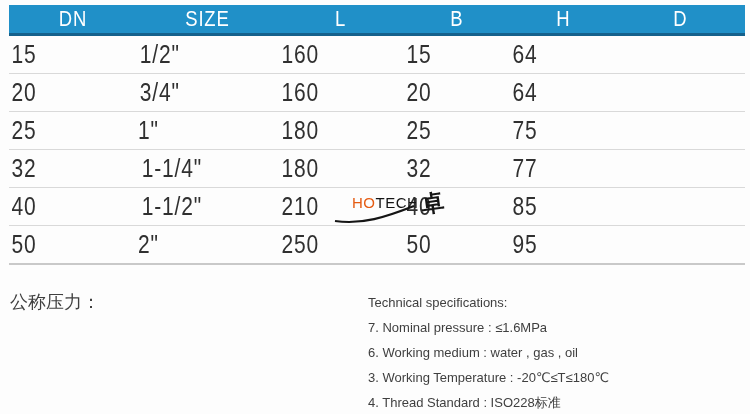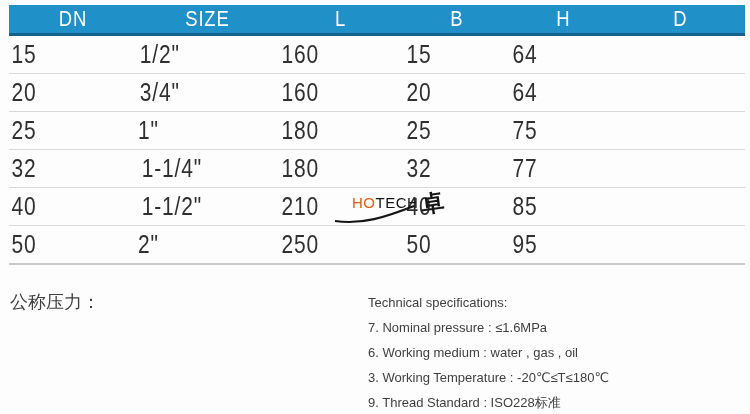--- a/index.html
+++ b/index.html
@@ -137,17 +137,17 @@
   <div class="specs-cn">
     <div class="spec-title">公称压力：</div>
   </div>
 
   <div class="specs-en">
     <div class="spec-title">Technical specifications:</div>
     <div>
         <div class="spec-line">7. Nominal pressure :  ≤1.6MPa</div>
         <div class="spec-line">6. Working medium :  water , gas , oil</div>
         <div class="spec-line">3. Working Temperature :  -20℃≤T≤180℃</div>
-        <div class="spec-line">9. Thread Standard : ISO228标准</div>
+        <div class="spec-line">4. Thread Standard : ISO228标准</div>
       </div>
   </div>
 
 </div>
 
 </body></html>

